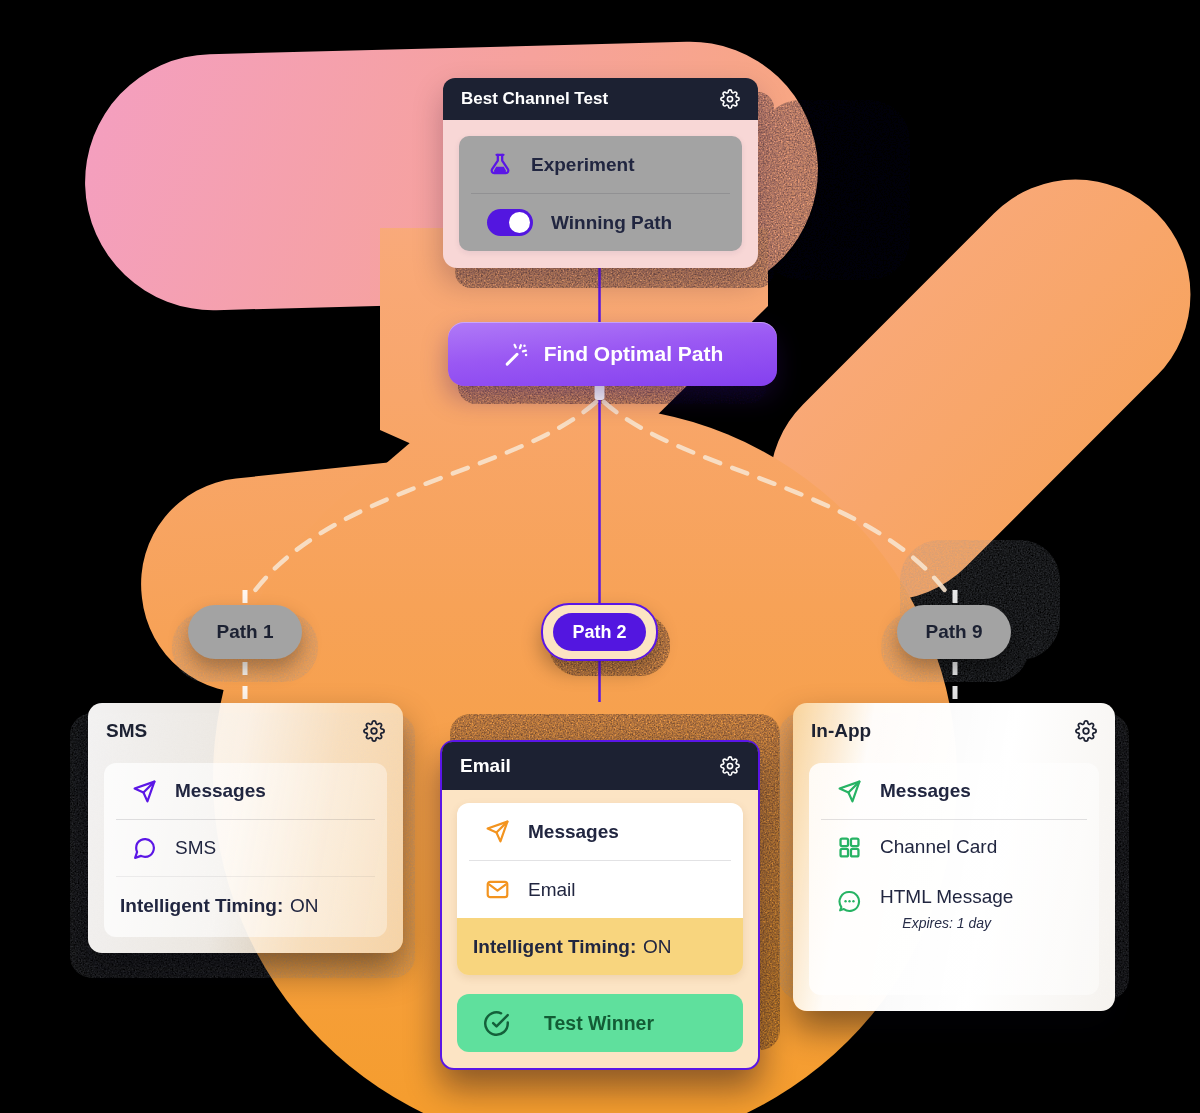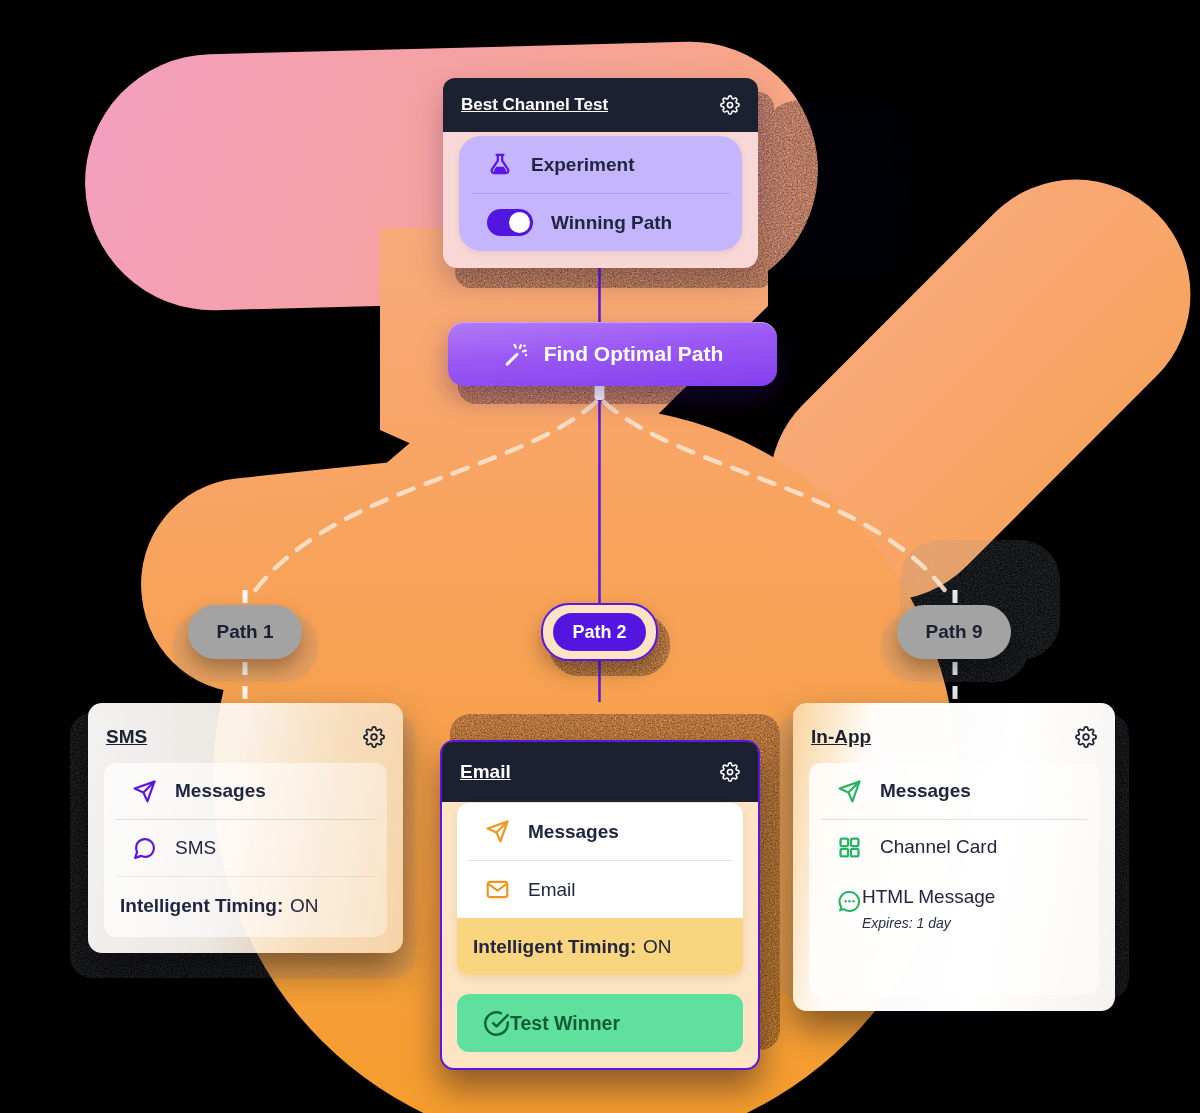--- a/index.html
+++ b/index.html
@@ -2,37 +2,37 @@
 <html><head>
 <meta charset="utf-8">
 <style>
   html,body{margin:0;padding:0;background:#000;}
   .stage{position:relative;width:1200px;height:1113px;background:#000;overflow:hidden;
          font-family:"Liberation Sans",sans-serif;color:#212640;}
   .stage svg.bg{position:absolute;left:0;top:0;z-index:0;}
 
   
   .card{position:absolute;z-index:2;border-radius:14px;}
-  .hdr{display:flex;align-items:center;justify-content:space-between;padding:6px 18px;
-       font-weight:bold;text-decoration:underline;}
+  .hdr{display:flex;align-items:center;justify-content:space-between;padding:0 18px;
+       font-weight:bold;}
   .panel{position:absolute;left:16px;right:16px;border-radius:12px;}
   .row{display:flex;align-items:center;gap:18px;padding-left:28px;}
   .divider{height:1px;background:rgba(28,33,50,.13);margin:0 12px;}
   .lbl{font-size:19px;color:#212640;}
   .b{font-weight:bold;}
   .ic{flex:none;display:block;}
   .purple{color:#5b16e6}.orangeic{color:#f3941f}.greenic{color:#27b364}
   .navyic{color:#1c2132}.whiteic{color:#fff}.dgreen{color:#14603a}
 
   
   .top-card{left:443px;top:78px;width:315px;height:190px;background:#f8d7d6;
             box-shadow:0 14px 30px rgba(20,8,40,.25);}
   .top-card .hdr{height:42px;background:#1c2132;border-radius:12px 12px 0 0;
                  color:#fff;font-size:17px;}
-  .top-card .panel{top:58px;height:115px;background:#c4b5fd;border-radius:22px;
+  .top-card .panel{top:58px;height:115px;background:#a3a3a3;border-radius:10px;
                    box-shadow:0 2px 6px rgba(40,20,80,.08);}
   .top-card .row{height:57px;}
   .toggle{width:46px;height:27px;border-radius:14px;background:#5316e0;position:relative;flex:none;}
   .toggle::after{content:"";position:absolute;right:3px;top:3px;width:21px;height:21px;
                  border-radius:50%;background:#fff;}
 
   
   .opt-btn{left:448px;top:322px;width:329px;height:64px;border-radius:16px;z-index:2;
            position:absolute;display:flex;align-items:center;justify-content:center;gap:15px;
            background:linear-gradient(175deg,#b07af7 0%,#9a58f3 45%,#8440ef 100%);
@@ -70,33 +70,33 @@
   .email-card .hdr{height:48px;background:#1c2132;border-radius:10px 10px 0 0;
     color:#fff;font-size:19px;margin:0;}
   .email-block{position:absolute;left:15px;right:15px;top:61px;height:172px;
     border-radius:12px;overflow:hidden;box-shadow:0 3px 8px rgba(120,70,20,.12);}
   .email-white{height:115px;background:#fff;}
   .email-white .row{height:57px;}
   .email-yellow{height:57px;background:#f8d57e;display:flex;align-items:center;
     padding-left:16px;font-size:19px;}
   .email-yellow .val{margin-left:.35em;}
   .winner{position:absolute;left:15px;right:15px;top:252px;height:58px;border-radius:12px;
-    background:#5fe09d;display:flex;align-items:center;gap:0;padding-left:26px;
+    background:#5fe09d;display:flex;align-items:center;gap:34px;padding-left:26px;
     box-sizing:border-box;color:#135c35;font-weight:bold;font-size:19.5px;}
 
   
   .inapp-card{left:793px;top:703px;width:322px;height:308px;
     background:linear-gradient(100deg,rgba(249,214,160,.95) 0%,rgba(255,255,255,.97) 22%,
                #ffffff 60%,rgba(253,250,246,.97) 100%);
     box-shadow:0 18px 34px rgba(4,4,10,.45);}
   .inapp-card .panel{top:60px;bottom:16px;
     background:linear-gradient(100deg,rgba(255,255,255,.85),rgba(255,255,255,.45));}
   .inapp-card .row-a{height:56px;}
   .inapp-card .row-b{height:54px;}
-  .row-c{display:flex;align-items:flex-start;padding:12px 0 0 28px;}
+  .row-c{display:flex;align-items:flex-start;gap:18px;padding:12px 0 0 28px;text-align:center;}
   .row-c .ic{margin-top:3px;}
   .caption{font-style:italic;font-size:14px;color:#272d48;margin-top:7px;}
 
   .gear{width:22px;height:22px;}
   .gear-sm{width:20px;height:20px;}
 </style>
 </head>
 <body>
 
 <svg width="0" height="0" style="position:absolute" aria-hidden="true">

